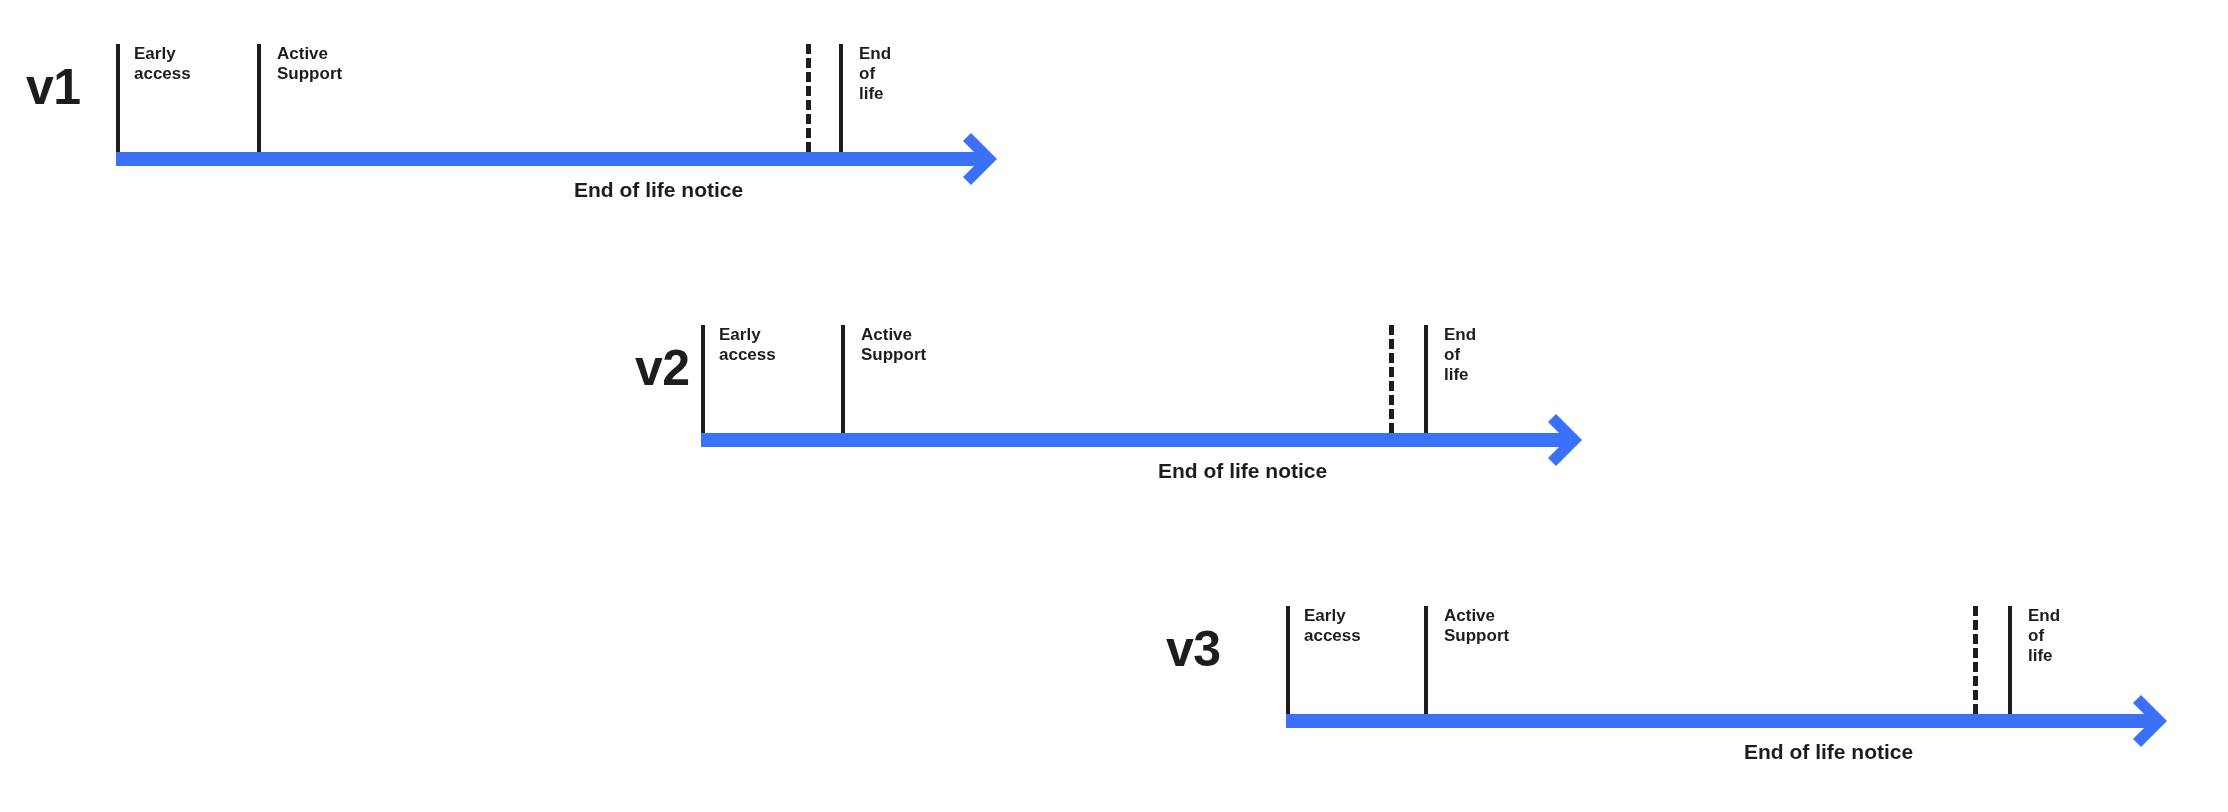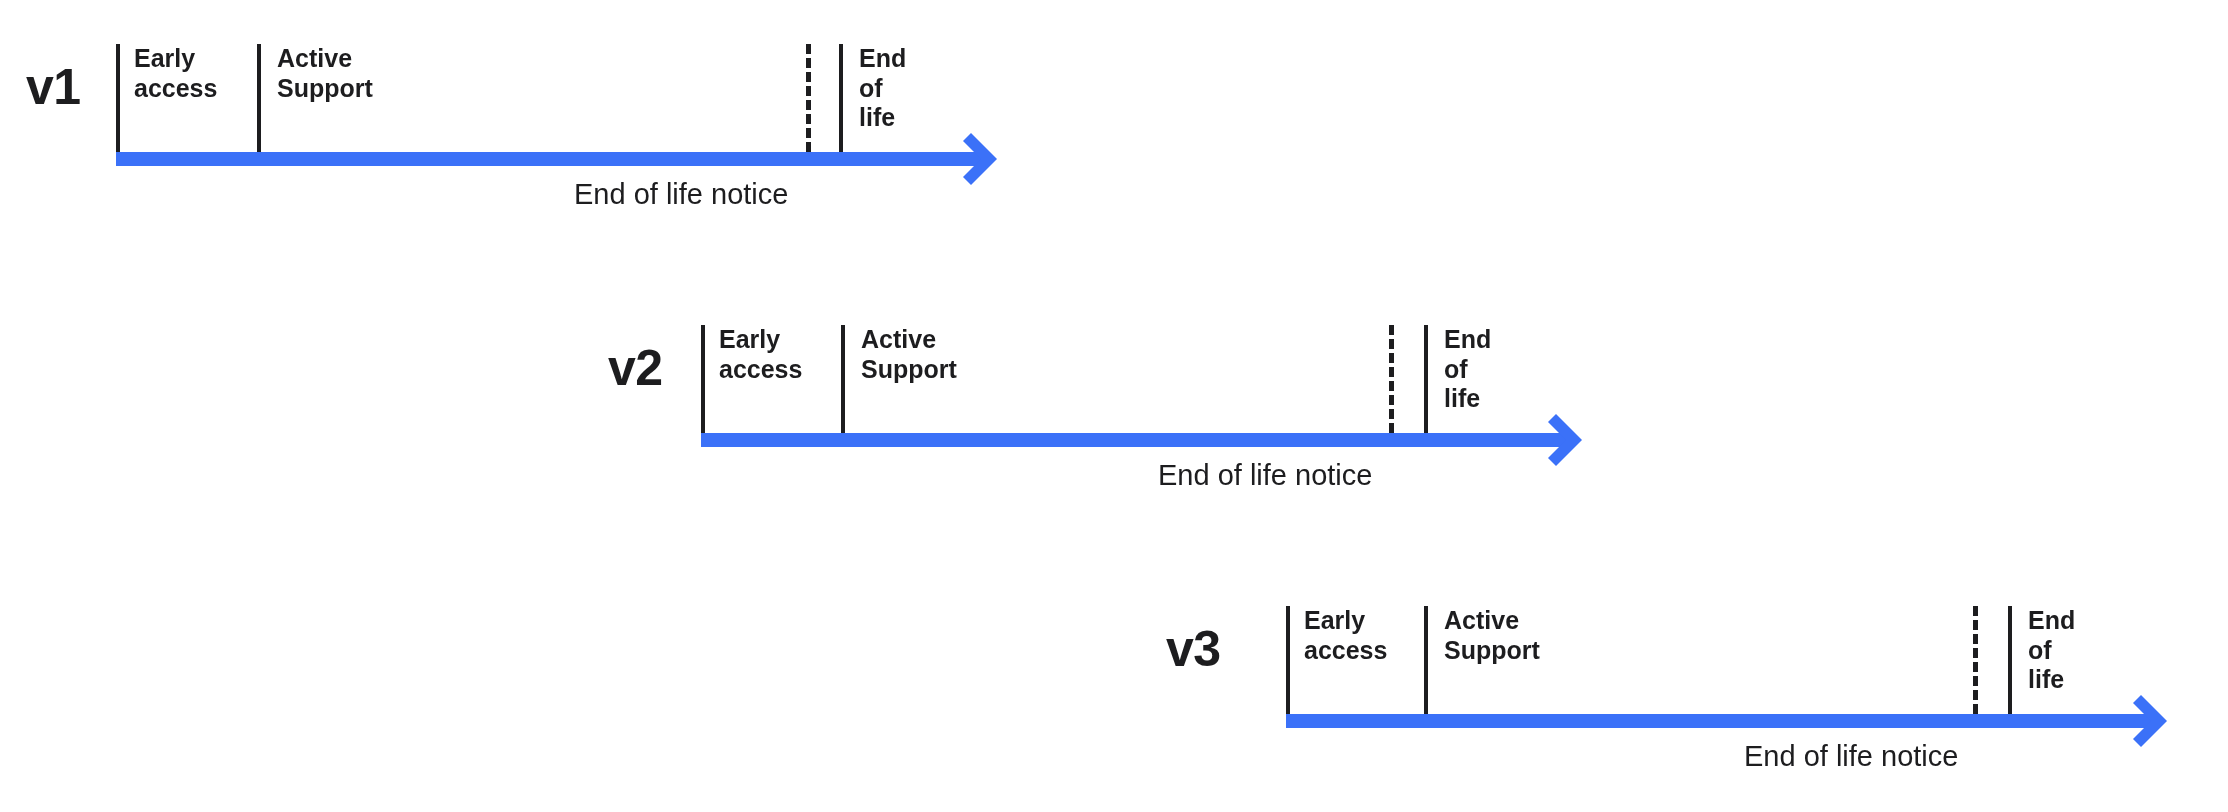--- a/index.html
+++ b/index.html
@@ -49,21 +49,21 @@
   
   .notice-marker {
     position: absolute;
     width: 0;
     border-left: 5px dashed #1d1d1f;
   }
 
   
   .phase-label {
     position: absolute;
-    font-size: 25px;
+    font-size: 17px;
     font-weight: bold;
     color: #1d1d1f;
     line-height: 1.18;
     white-space: pre-line;
   }
 
   
   .lifecycle-bar {
     position: absolute;
     height: 14px;
@@ -74,22 +74,22 @@
   .lifecycle-arrowhead {
     position: absolute;
   }
   .lifecycle-arrowhead svg {
     display: block;
   }
 
   
   .bar-caption {
     position: absolute;
-    font-size: 29px;
-    font-weight: normal;
+    font-size: 21px;
+    font-weight: bold;
     color: #1d1d1f;
     white-space: nowrap;
   }
 </style>
 </head>
 <body>
 
 <div id="diagram">
 
   <div class="timeline-row">
@@ -117,21 +117,21 @@
       <svg width="56" height="52" viewBox="0 0 56 52" aria-hidden="true">
         <path d="M8 0 L34 26 L8 52 L0 44 L18 26 L0 8 Z" fill="#3b71f8"></path>
       </svg>
     </div>
 
     <div class="bar-caption" style="left:574px; top:178px;">End of life notice</div>
   </div>
 
   <div class="timeline-row">
 
-    <div class="version-label" style="left:608px; top:343px;">v2</div>
+    <div class="version-label" style="left:635px; top:343px;">v2</div>
 
     <div class="phase-divider" style="left:701px; top:325px; height:108px;"></div>
 
     <div class="phase-label" style="left:719px; top:325px; width:120px;">Early
 access</div>
 
     <div class="phase-divider" style="left:841px; top:325px; height:108px;"></div>
 
     <div class="phase-label" style="left:861px; top:325px;">Active Support</div>
 

